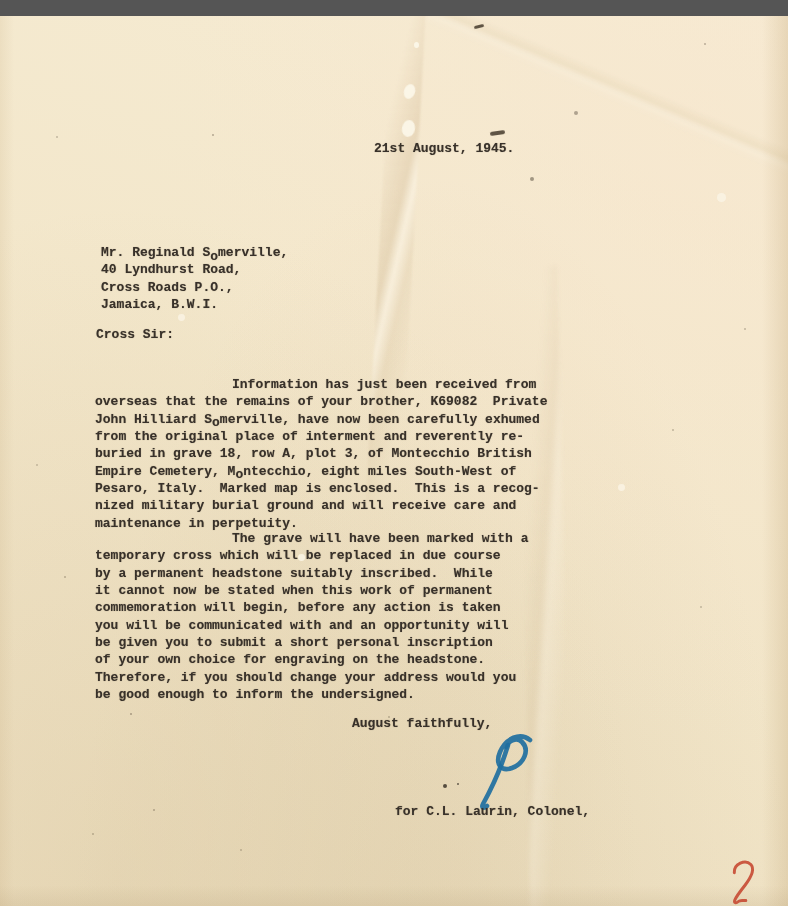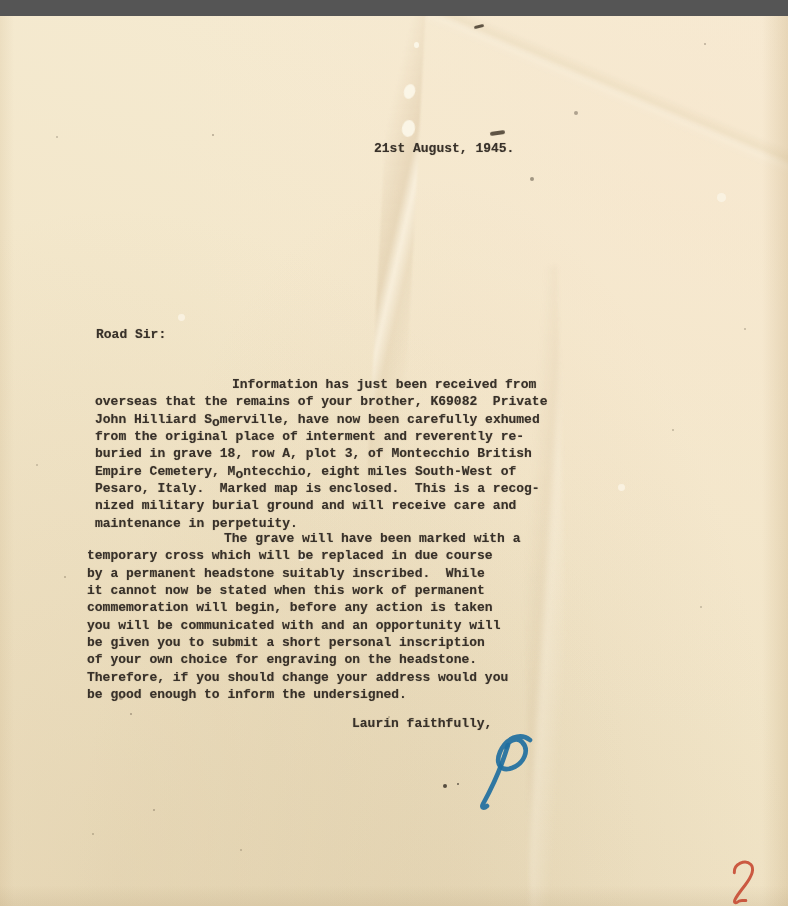--- a/index.html
+++ b/index.html
@@ -23,21 +23,21 @@
   }
   .txt{position:absolute;white-space:pre;text-shadow:0 0 1px rgba(56,46,32,.45);}
   .line{white-space:pre;}
   .dropped{position:relative;top:3.5px;}
   .para .line:first-child{padding-left:137px;}
 
   .date-line{left:374px;top:124px;}
   .address{left:101px;top:228px;}
   .salutation{left:96px;top:310px;}
   .para1{left:95px;top:360px;}
-  .para2{left:87px;top:514px;}
+  .para2{left:95px;top:514px;}
   .closing{left:352px;top:699px;}
   .sig1{left:395px;top:787px;}
   .sig2{left:443px;top:805px;}
   .sig3{left:434px;top:822px;}
 
   .sig-initial{position:absolute;left:470px;top:712px;width:74px;height:86px;}
   .page-num{position:absolute;left:726px;top:840px;width:38px;height:52px;transform:rotate(-4deg);}
 
   
   .crease{position:absolute;pointer-events:none;}
@@ -129,33 +129,35 @@
   <div class="nick nick1"></div>
   <div class="nick nick2"></div>
   <div class="nick nick3"></div>
   <div class="dash dash1"></div>
   <div class="dash dash2"></div>
   <div class="specks-dark"></div>
   <div class="specks-light"></div>
 
   <div class="txt date-line">21st August, 1945.</div>
 
+  <div class="txt address"><div class="line">Mr. Reginald S<span class="dropped">o</span>merville,</div><div class="line">40 Lyndhurst Road,</div><div class="line">Cross Roads P.O.,</div><div class="line">Jamaica, B.W.I.</div></div>
 
-  <div class="txt salutation">Road Sir:</div>
+  <div class="txt salutation">Cross Sir:</div>
 
   <div class="txt para para1"><div class="line">Information has just been received from</div><div class="line">overseas that the remains of your brother, K69082  Private</div><div class="line">John Hilliard S<span class="dropped">o</span>merville, have now been carefully exhumed</div><div class="line">from the original place of interment and reverently re-</div><div class="line">buried in grave 18, row A, plot 3, of Montecchio British</div><div class="line">Empire Cemetery, M<span class="dropped">o</span>ntecchio, eight miles South-West of</div><div class="line">Pesaro, Italy.  Marked map is enclosed.  This is a recog-</div><div class="line">nized military burial ground and will receive care and</div><div class="line">maintenance in perpetuity.</div></div>
 
   <div class="txt para para2"><div class="line">The grave will have been marked with a</div><div class="line">temporary cross which will be replaced in due course</div><div class="line">by a permanent headstone suitably inscribed.  While</div><div class="line">it cannot now be stated when this work of permanent</div><div class="line">commemoration will begin, before any action is taken</div><div class="line">you will be communicated with and an opportunity will</div><div class="line">be given you to submit a short personal inscription</div><div class="line">of your own choice for engraving on the headstone.</div><div class="line">Therefore, if you should change your address would you</div><div class="line">be good enough to inform the undersigned.</div></div>
 
-  <div class="txt closing">Laurin faithfully,</div>
+  <div class="txt closing">August faithfully,</div>
 
   <svg class="sig-initial" viewBox="0 0 74 86" role="img" aria-label="R">
     <path d="M60 12 C50 4, 36 10, 30 24 C25 36, 31 44, 42 40 C54 35.5, 60 22, 52 14 C47 9, 39 12, 36 19" fill="none" stroke="var(--sig,#1f6f9f)" stroke-width="4.6" stroke-linecap="round" opacity="0.92"></path>
     <path d="M38 17 C33 34, 24 56, 13 76 C11 79.5, 13.5 81, 17 78" fill="none" stroke="var(--sig,#1f6f9f)" stroke-width="4.6" stroke-linecap="round" opacity="0.92"></path>
   </svg>
 
+  <div class="txt sig1">for C.L. Laurin, Colonel,</div>
 
   <svg class="page-num" viewBox="0 0 38 52" role="img" aria-label="2">
     <path d="M9 16 C9 7, 21 3, 26 9 C30 14, 26 21, 19 29 C14 34.5, 9 40, 7.5 43.5 C6.5 46, 8.5 47, 11 45 C13 43.3, 15 44.5, 18.5 44.5" fill="none" stroke="var(--red,#c64a33)" stroke-width="3" stroke-linecap="round" opacity="0.9"></path>
   </svg>
 
   <div class="scan-bar"></div>
 </div>
 
 </body></html>

